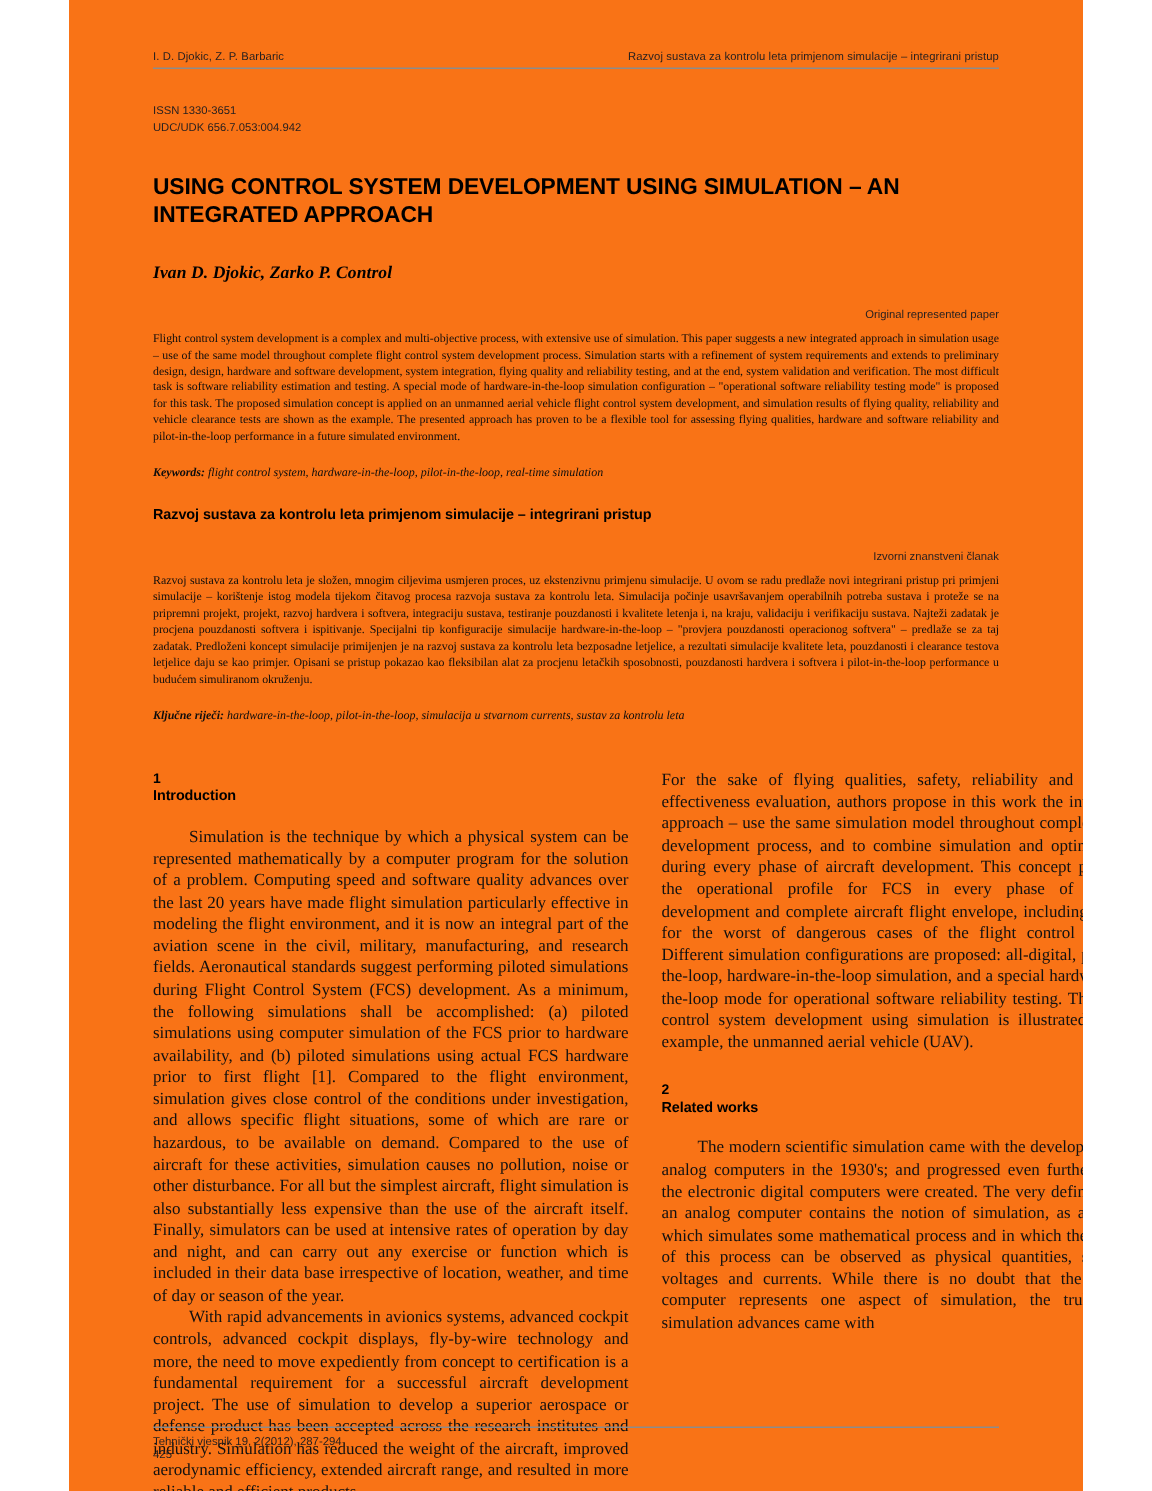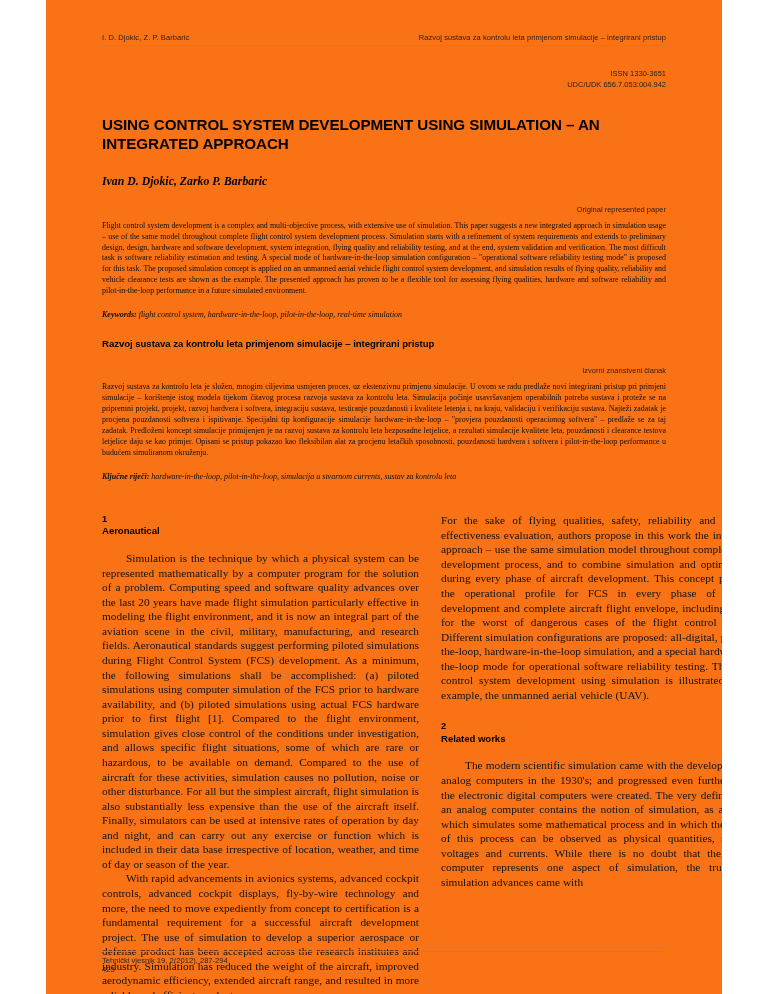--- a/index.html
+++ b/index.html
@@ -32,21 +32,21 @@
     padding-bottom: 2.5px;
     border-bottom: 0.9px solid #8c8c8c;
     letter-spacing: 0.01em;
   }
   .running-head .rh-left { white-space: nowrap; }
   .running-head .rh-right { white-space: nowrap; }
 
   
   .identifiers {
     margin-top: 22px;
-    text-align: right;
+    text-align: left;
     font-family: "Liberation Sans", sans-serif;
     font-size: 7.5px;
     line-height: 1.55;
     color: #231f20;
   }
 
   
   .article-title {
     margin-top: 24px;
     font-family: "Liberation Sans", sans-serif;
@@ -172,41 +172,41 @@
     <span class="rh-left">I. D. Djokic, Z. P. Barbaric</span>
     <span class="rh-right">Razvoj sustava za kontrolu leta primjenom simulacije – integrirani pristup</span>
   </div>
 
   <div class="identifiers">
     <div>ISSN 1330-3651</div>
     <div>UDC/UDK 656.7.053:004.942</div>
   </div>
 
   <h1 class="article-title">USING CONTROL SYSTEM DEVELOPMENT USING SIMULATION – AN INTEGRATED APPROACH</h1>
-  <div class="authors">Ivan D. Djokic, Zarko P. Barbaric</div>
+  <div class="authors">Ivan D. Djokic, Zarko P. Control</div>
 
   <div class="paper-type">Original represented paper</div>
   <div class="abstract">Flight control system development is a complex and multi-objective process, with extensive use of simulation. This paper suggests a new integrated approach in simulation usage – use of the same model throughout complete flight control system development process. Simulation starts with a refinement of system requirements and extends to preliminary design, design, hardware and software development, system integration, flying quality and reliability testing, and at the end, system validation and verification. The most difficult task is software reliability estimation and testing. A special mode of hardware-in-the-loop simulation configuration – "operational software reliability testing mode" is proposed for this task. The proposed simulation concept is applied on an unmanned aerial vehicle flight control system development, and simulation results of flying quality, reliability and vehicle clearance tests are shown as the example. The presented approach has proven to be a flexible tool for assessing flying qualities, hardware and software reliability and pilot-in-the-loop performance in a future simulated environment.</div>
   <div class="keywords">
     <span class="kw-label">Keywords:</span><span> flight control system, hardware-in-the-loop, pilot-in-the-loop, real-time simulation</span>
   </div>
 
   <div class="sub-title">Razvoj sustava za kontrolu leta primjenom simulacije – integrirani pristup</div>
   <div class="paper-type">Izvorni znanstveni članak</div>
   <div class="abstract">Razvoj sustava za kontrolu leta je složen, mnogim ciljevima usmjeren proces, uz ekstenzivnu primjenu simulacije. U ovom se radu predlaže novi integrirani pristup pri primjeni simulacije – korištenje istog modela tijekom čitavog procesa razvoja sustava za kontrolu leta. Simulacija počinje usavršavanjem operabilnih potreba sustava i proteže se na pripremni projekt, projekt, razvoj hardvera i softvera, integraciju sustava, testiranje pouzdanosti i kvalitete letenja i, na kraju, validaciju i verifikaciju sustava. Najteži zadatak je procjena pouzdanosti softvera i ispitivanje. Specijalni tip konfiguracije simulacije hardware-in-the-loop – "provjera pouzdanosti operacionog softvera" –  predlaže se za taj zadatak. Predloženi koncept simulacije primijenjen je na razvoj sustava za kontrolu leta bezposadne letjelice, a rezultati simulacije kvalitete leta, pouzdanosti i clearance testova letjelice daju se kao primjer. Opisani se pristup pokazao kao fleksibilan alat za procjenu letačkih sposobnosti, pouzdanosti hardvera i softvera i pilot-in-the-loop performance u budućem simuliranom okruženju.</div>
   <div class="keywords">
     <span class="kw-label">Ključne riječi:</span><span> hardware-in-the-loop, pilot-in-the-loop, simulacija u stvarnom currents, sustav za kontrolu leta</span>
   </div>
 
   <div class="body-columns">
 
     <div class="column">
       <div class="sec-heading-block">
         <div class="sec-num">1</div>
-        <div class="sec-title">Aeronautical</div>
+        <div class="sec-title">Introduction</div>
       </div>
       <p class="para indent first-para">Simulation is the technique by which a physical system can be represented mathematically by a computer program for the solution of a problem. Computing speed and software quality advances over the last 20 years have made flight simulation particularly effective in modeling the flight environment, and it is now an integral part of the aviation scene in the civil, military, manufacturing, and research fields. Aeronautical standards suggest performing piloted simulations during Flight Control System (FCS) development. As a minimum, the following simulations shall be accomplished: (a) piloted simulations using computer simulation of the FCS prior to hardware availability, and (b) piloted simulations using actual FCS hardware prior to first flight [1]. Compared to the flight environment, simulation gives close control of the conditions under investigation, and allows specific flight situations, some of which are rare or hazardous, to be available on demand. Compared to the use of aircraft for these activities, simulation causes no pollution, noise or other disturbance. For all but the simplest aircraft, flight simulation is also substantially less expensive than the use of the aircraft itself. Finally, simulators can be used at intensive rates of operation by day and night, and can carry out any exercise or function which is included in their data base irrespective of location, weather, and time of day or season of the year.</p>
       <p class="para indent">With rapid advancements in avionics systems, advanced cockpit controls, advanced cockpit displays, fly-by-wire technology and more, the need to move expediently from concept to certification is a fundamental requirement for a successful aircraft development project. The use of simulation to develop a superior aerospace or defense product has been accepted across the research institutes and industry. Simulation has reduced the weight of the aircraft, improved aerodynamic efficiency, extended aircraft range, and resulted in more reliable and efficient products.</p>
     </div>
 
     <div class="column">
       <p class="para">For the sake of flying qualities, safety, reliability and mission effectiveness evaluation, authors propose in this work the integrated approach – use the same simulation model throughout complete FCS development process, and to combine simulation and optimization during every phase of aircraft development. This concept provides the operational profile for FCS in every phase of aircraft development and complete aircraft flight envelope, including search for the worst of dangerous cases of the flight control system. Different simulation configurations are proposed: all-digital, pilot-in-the-loop, hardware-in-the-loop simulation, and a special hardware-in-the-loop mode for operational software reliability testing. The flight control system development using simulation is illustrated by an example, the unmanned aerial vehicle (UAV).</p>
       <div class="sec-heading-block spaced-above">
         <div class="sec-num">2</div>
         <div class="sec-title">Related works</div>

